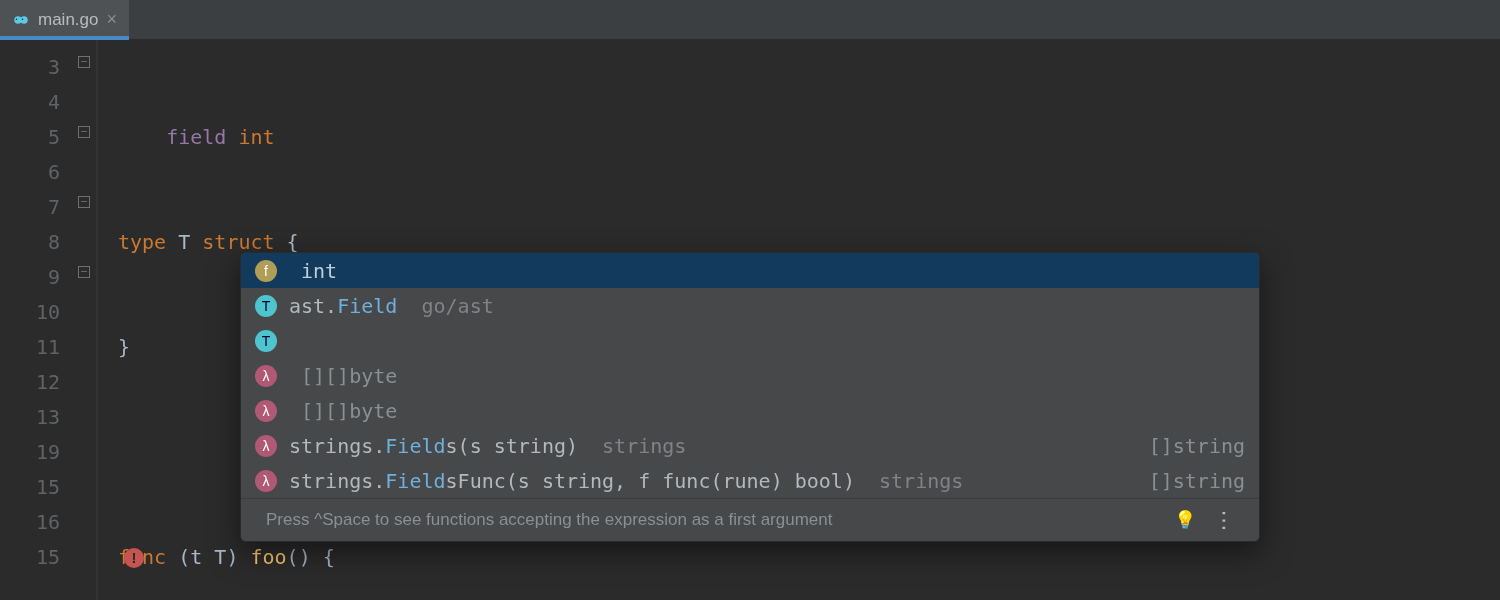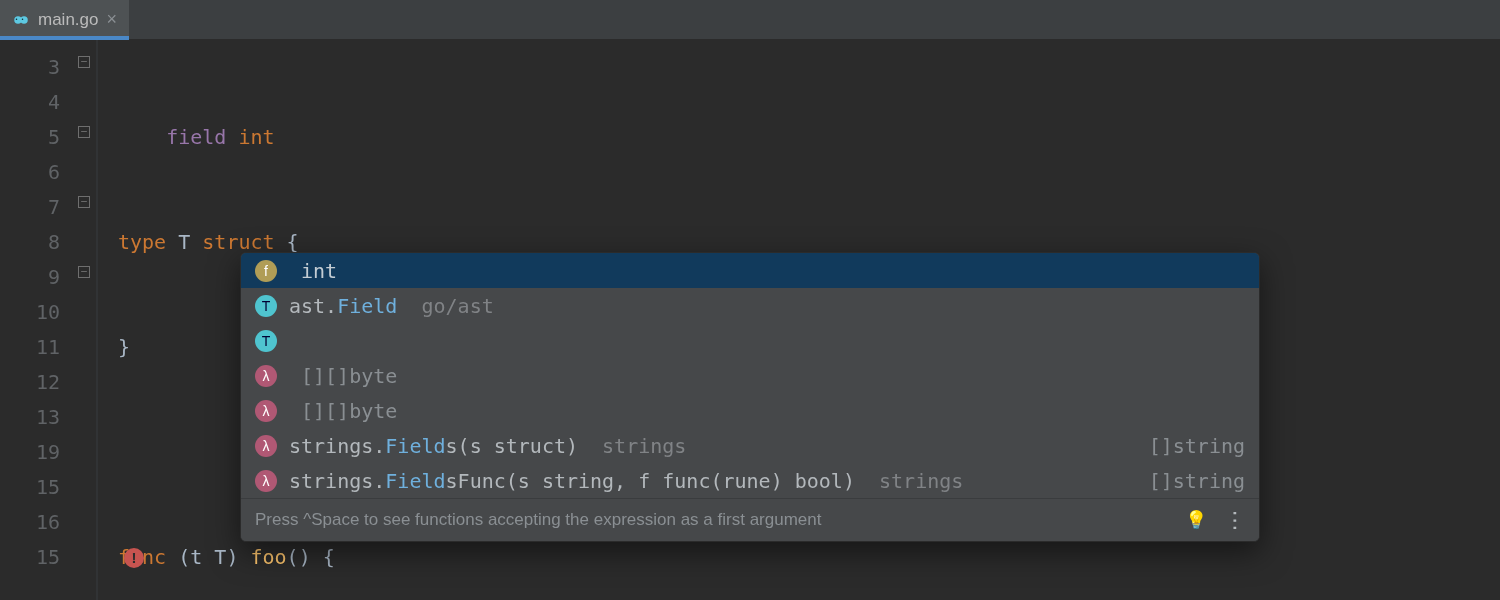--- a/index.html
+++ b/index.html
@@ -118,21 +118,21 @@
   .popup-type { color: #8a8f93; white-space: pre; margin-left: 12px; }
   .popup-row.selected .popup-type { color:#c3ccd3; }
   .match { color: #6fb0dd; }
   .sig   { color: #b3b8bc; }
   .pkg   { color: #808386; }
   .arrow { color: #9aa0a6; }
 
   .popup-hint {
     display: flex;
     align-items: center;
-    padding: 8px 14px;
+    padding: 8px 25px;
     font-family: "Segoe UI", Arial, sans-serif;
     font-size: 17px;
     color: #8a8f93;
     background: #46484a;
     border-top: 1px solid #3a3c3e;
   }
   .popup-hint .spacer { flex:1; }
   .bulb { color:#f0a732; font-size:18px; margin-right:16px; }
   .more { color:#b3b8bc; font-size:22px; font-family: sans-serif; letter-spacing:-1px; transform: rotate(90deg); display:inline-block; }
 
@@ -220,21 +220,21 @@
     <div class="popup-row">
       <span class="kind-badge k-l">λ</span>
       <span class="popup-type">[][]byte</span>
     </div>
     <div class="popup-row">
       <span class="kind-badge k-l">λ</span>
       <span class="popup-type">[][]byte</span>
     </div>
     <div class="popup-row">
       <span class="kind-badge k-l">λ</span>
-      <span class="popup-main"><span class="sig">strings.</span><span class="match">Field</span><span class="sig">s(s struct)</span><span class="pkg">  strings</span></span>
+      <span class="popup-main"><span class="sig">strings.</span><span class="match">Field</span><span class="sig">s(s string)</span><span class="pkg">  strings</span></span>
       <span class="popup-type">[]string</span>
     </div>
     <div class="popup-row">
       <span class="kind-badge k-l">λ</span>
       <span class="popup-main"><span class="sig">strings.</span><span class="match">Field</span><span class="sig">sFunc(s string, f func(rune) bool)</span><span class="pkg">  strings</span></span>
       <span class="popup-type">[]string</span>
     </div>
 
     <div class="popup-hint">
       <span>Press ^Space to see functions accepting the expression as a first argument</span>

